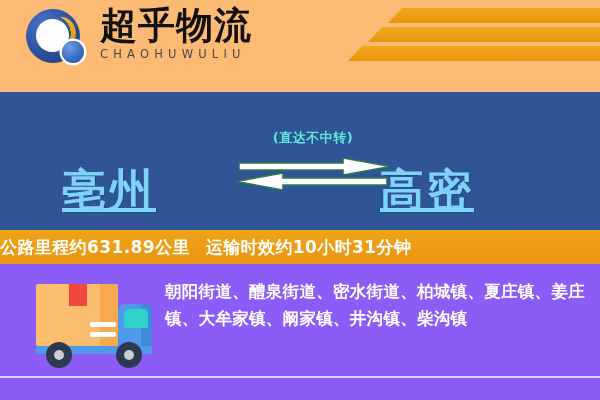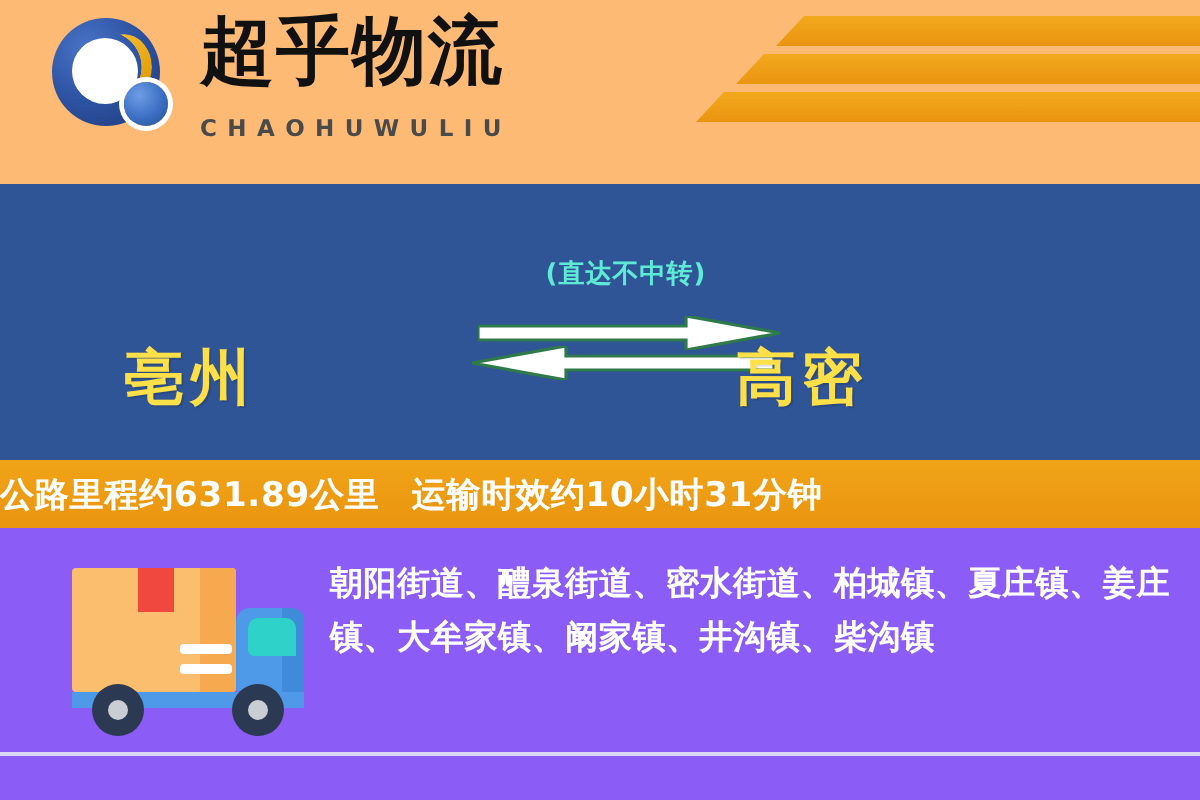--- a/index.html
+++ b/index.html
@@ -19,35 +19,35 @@
   .logo-moon{position:absolute;left:26px;top:9px;width:28px;height:33px;border-radius:50%;
     background:linear-gradient(140deg,#f5c23a 0%,#e9a713 60%,#d89208 100%);
     -webkit-mask:radial-gradient(circle at 18% 50%,transparent 0 62%,#000 63%);
             mask:radial-gradient(circle at 18% 50%,transparent 0 62%,#000 63%);}
   .logo-dot{position:absolute;left:40px;top:33px;width:22px;height:22px;border-radius:50%;
     background:radial-gradient(circle at 35% 30%,#6f9de6 0%,#3b6fc4 55%,#23518f 100%);
     box-shadow:0 0 0 2.5px #ffffff;}
   .brand{position:absolute;left:100px;top:6px;}
   .brand-cn{font-family:"DejaVu Sans","Liberation Sans",sans-serif;font-size:37px;line-height:39px;
     font-weight:700;color:#111111;letter-spacing:1px;}
-  .brand-en{margin-top:13px;font-size:11.5px;line-height:13px;font-weight:700;color:#4a4a4a;letter-spacing:5.2px;}
+  .brand-en{margin-top:3px;font-size:11.5px;line-height:13px;font-weight:400;color:#4a4a4a;letter-spacing:5.2px;}
 
   .stripes{position:absolute;right:0;top:6px;width:290px;height:62px;}
   .stripe{position:absolute;right:0;height:15px;background:linear-gradient(180deg,#f2a91c 0%,#ea9410 100%);}
   .s1{top:2px;  left:78px; clip-path:polygon(14px 0,100% 0,100% 100%,0 100%);}
   .s2{top:21px; left:58px; clip-path:polygon(14px 0,100% 0,100% 100%,0 100%);}
   .s3{top:40px; left:38px; clip-path:polygon(14px 0,100% 0,100% 100%,0 100%);}
 
   
   .route{position:absolute;left:0;top:72px;width:600px;height:158px;}
-  .city{position:absolute;top:118px;font-size:30px;line-height:46px;font-weight:700;color:#fde047;
+  .city{position:absolute;top:118px;font-size:44px;line-height:46px;font-weight:700;color:#7dd3fc;
     letter-spacing:3px;transform:translateY(-50%);
-    text-shadow:1px 1px 0 rgba(0,0,0,.12);}
+    text-shadow:1px 1px 0 rgba(0,0,0,.12);text-decoration:underline;}
   .city-from{left:62px;}
-  .city-to{left:368px;}
+  .city-to{left:380px;}
 
   .arrowbox{position:absolute;left:243px;top:58px;width:140px;height:90px;}
   .note-top{position:absolute;left:0;top:0;width:140px;text-align:center;
     font-size:13px;line-height:15px;color:#5eead4;font-weight:600;letter-spacing:.5px;}
   .note-bot{position:absolute;left:0;bottom:0;width:140px;text-align:center;
     font-size:13.5px;line-height:16px;color:#ffffff;font-weight:700;letter-spacing:.5px;}
   .arrow-wrap{position:absolute;left:-8px;top:28px;width:156px;height:34px;}
   .arr{position:absolute;height:17px;width:152px;}
   .arr svg{display:block;}
 

